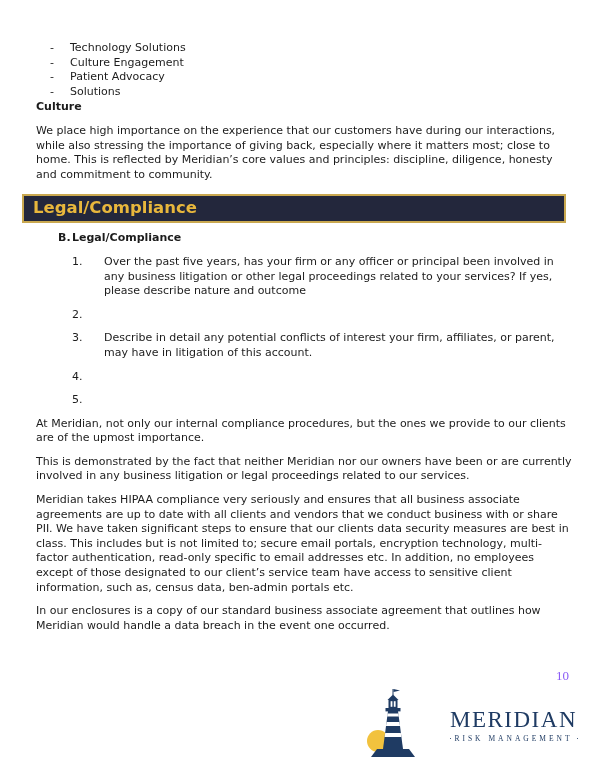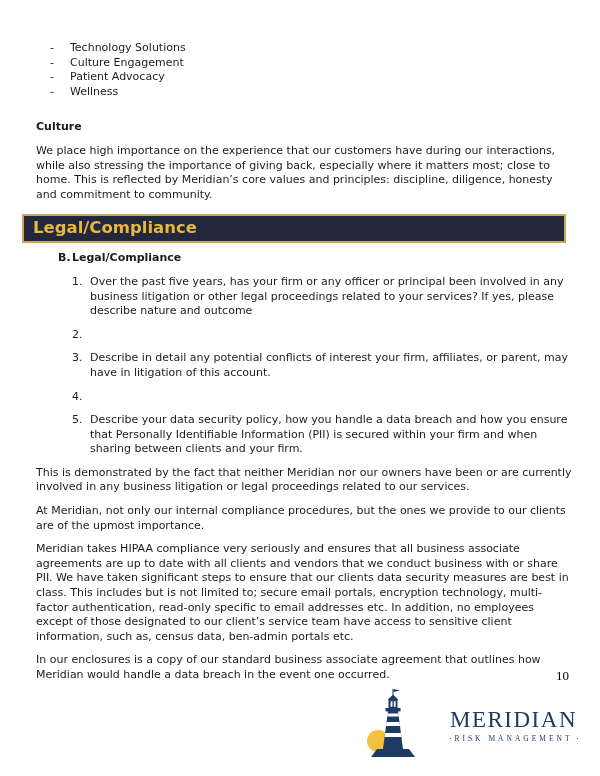--- a/index.html
+++ b/index.html
@@ -12,21 +12,21 @@
     overflow:hidden;
   }
   .content{padding:41px 27px 0 36px;}
 
   
   .bullets{padding-left:14px;}
   .bullet-row{display:flex;}
   .bullet-dash{width:20px;flex:0 0 20px;}
 
   
-  .culture-head{font-weight:bold;margin-top:21px;}
+  .culture-head{font-weight:bold;margin-top:1px;}
   .para{margin:9px 0 0 0;}
   .para:first-child{margin-top:0;}
 
   
   .banner{
     margin:12px 0 0 -14px;
     width:531px;
     background:var(--banner-bg,#23273c);
     border:2px solid var(--banner-border,#c9a850);
     color:var(--banner-text,#e8b73c);
@@ -34,27 +34,27 @@
     padding:0 0 1px 9px;
   }
 
   
   .sec-head{display:flex;font-weight:bold;margin-top:8px;padding-left:22px;}
   .sec-label{width:14px;flex:0 0 14px;}
 
   
   .num-item{display:flex;margin-top:9px;padding-left:36px;}
   .num{width:18px;flex:0 0 18px;}
-  .num-text{flex:1;}
+  .num-text{flex:1;margin-left:14px;}
 
   
   .page-num{
     position:absolute;top:669px;right:31px;
     font-family:"Liberation Serif","DejaVu Serif",serif;
-    font-size:13px;color:#000000;
+    font-size:13px;color:#8b5cf6;
   }
   .logo{
     position:absolute;top:687px;right:23px;
     display:flex;align-items:center;
   }
   .logo-mark{width:52px;height:76px;flex:0 0 52px;margin-right:4px;}
   .logo-text{display:flex;flex-direction:column;margin-left:27px;}
   .logo-name{
     font-family:"Liberation Serif","DejaVu Serif",serif;
     font-size:23px;line-height:24px;letter-spacing:1.5px;
@@ -83,21 +83,21 @@
       <div class="bullet-row">
         <span class="bullet-dash">-</span>
         <span>Culture Engagement</span>
       </div>
       <div class="bullet-row">
         <span class="bullet-dash">-</span>
         <span>Patient Advocacy</span>
       </div>
       <div class="bullet-row">
         <span class="bullet-dash">-</span>
-        <span>Wellness</span>
+        <span>Solutions</span>
       </div>
     </div>
 
     <div class="culture-head">Culture</div>
     <div class="para">We place high importance on the experience that our customers have during our interactions, while also stressing the importance of giving back, especially where it matters most; close to home. This is reflected by Meridian’s core values and principles: discipline, diligence, honesty and commitment to community.</div>
 
     <div class="banner">Legal/Compliance</div>
 
     <div class="sec-head">
       <span class="sec-label">B.</span>
@@ -113,25 +113,24 @@
     </div>
     <div class="num-item">
       <span class="num">3.</span>
       <span class="num-text">Describe in detail any potential conflicts of interest your firm, affiliates, or parent, may have in litigation of this account.</span>
     </div>
     <div class="num-item">
       <span class="num">4.</span>
     </div>
     <div class="num-item">
       <span class="num">5.</span>
-      <span class="num-text">Describe your data security policy, how you handle a data breach and how you ensure that Personally Identifiable Information (PII) is secured within your firm and when sharing between clients and your firm.</span>
     </div>
 
+    <div class="para">At Meridian, not only our internal compliance procedures, but the ones we provide to our clients are of the upmost importance.</div>
     <div class="para">This is demonstrated by the fact that neither Meridian nor our owners have been or are currently involved in any business litigation or legal proceedings related to our services.</div>
-    <div class="para">At Meridian, not only our internal compliance procedures, but the ones we provide to our clients are of the upmost importance.</div>
     <div class="para">Meridian takes HIPAA compliance very seriously and ensures that all business associate agreements are up to date with all clients and vendors that we conduct business with or share PII. We have taken significant steps to ensure that our clients data security measures are best in class. This includes but is not limited to; secure email portals, encryption technology, multi-factor authentication, read-only specific to email addresses etc. In addition, no employees except of those designated to our client’s service team have access to sensitive client information, such as, census data, ben-admin portals etc.</div>
     <div class="para">In our enclosures is a copy of our standard business associate agreement that outlines how Meridian would handle a data breach in the event one occurred.</div>
   </div>
 
   <div class="page-num">10</div>
 
   <div class="logo">
     <svg class="logo-mark" viewBox="0 0 52 76" xmlns="http://www.w3.org/2000/svg">
       <circle cx="11" cy="54" r="11" fill="var(--logo-gold,#f2c23e)"></circle>
 

